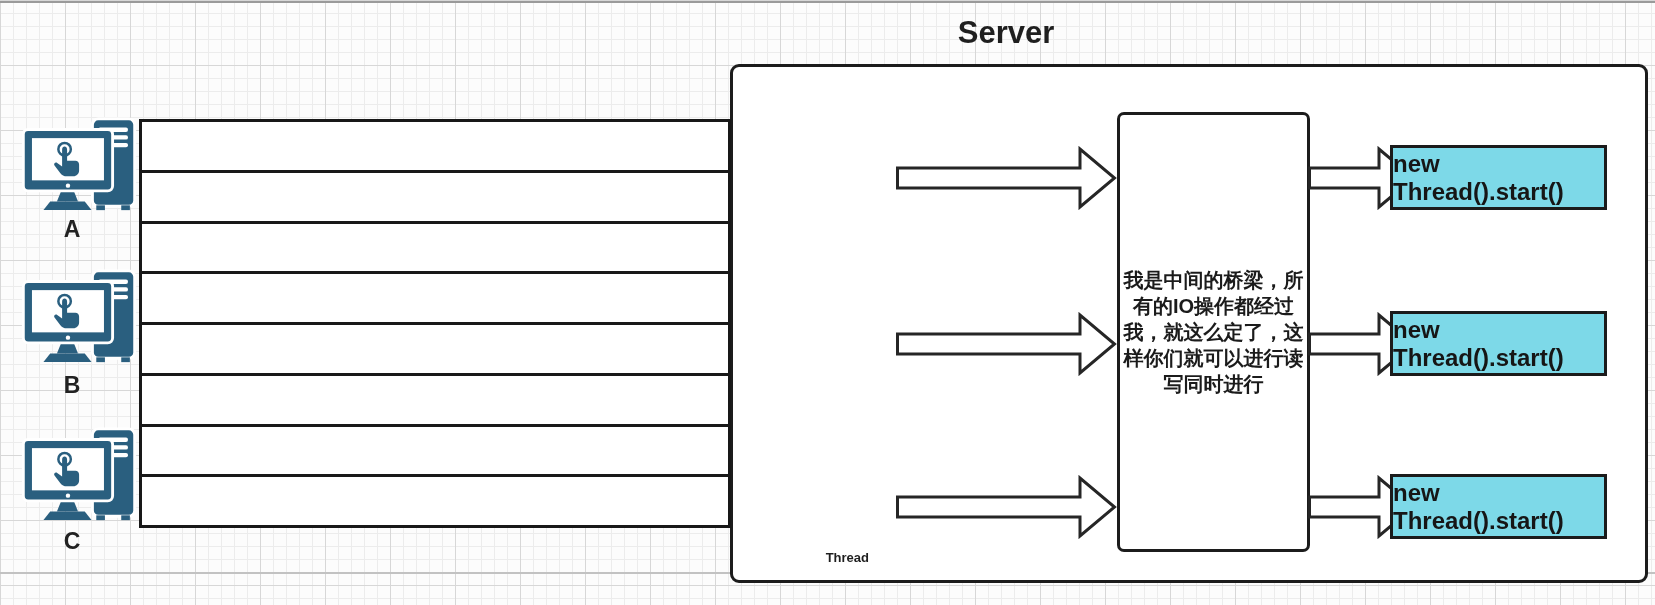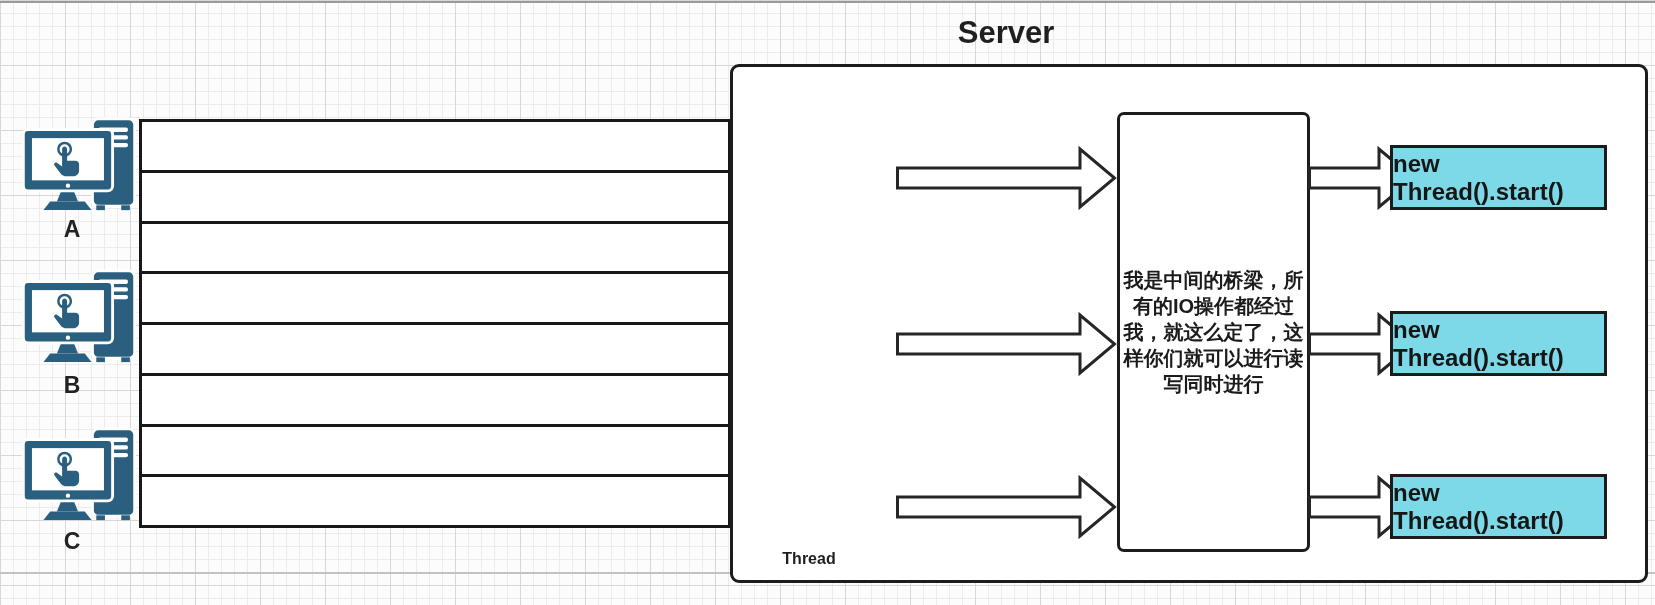--- a/index.html
+++ b/index.html
@@ -53,22 +53,22 @@
   .label-a{top:216px;} .label-b{top:372px;} .label-c{top:528px;}
 
   .selector-box{
     position:absolute;left:767px;top:107px;width:130px;height:436px;
     background:#fff;border:3px solid #1c1c1c;border-radius:7px;box-sizing:border-box;
     display:flex;flex-direction:column;justify-content:center;align-items:center;
     z-index:2;
   }
   .selector-line{font-weight:700;font-size:21px;line-height:26px;color:#2a2a2a;text-align:center;}
   .thread-caption{
-    position:absolute;left:749px;top:550px;width:120px;text-align:center;
-    font-weight:700;font-size:16px;color:#1f1f1f;z-index:2;
+    position:absolute;left:749px;top:550px;width:120px;text-align:right;
+    font-weight:700;font-size:13px;color:#1f1f1f;z-index:2;
   }
 
   .buffer-box{
     position:absolute;left:1117px;top:112px;width:193px;height:440px;
     background:#fff;border:3px solid #1c1c1c;border-radius:7px;box-sizing:border-box;
     display:flex;justify-content:center;align-items:center;
     z-index:2;
   }
   .buffer-text{
     width:182px;text-align:center;font-weight:700;font-size:20px;line-height:26px;

